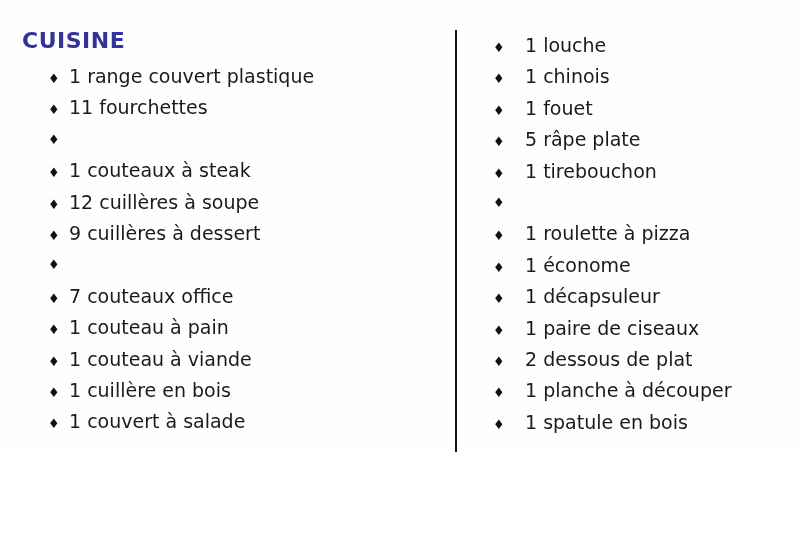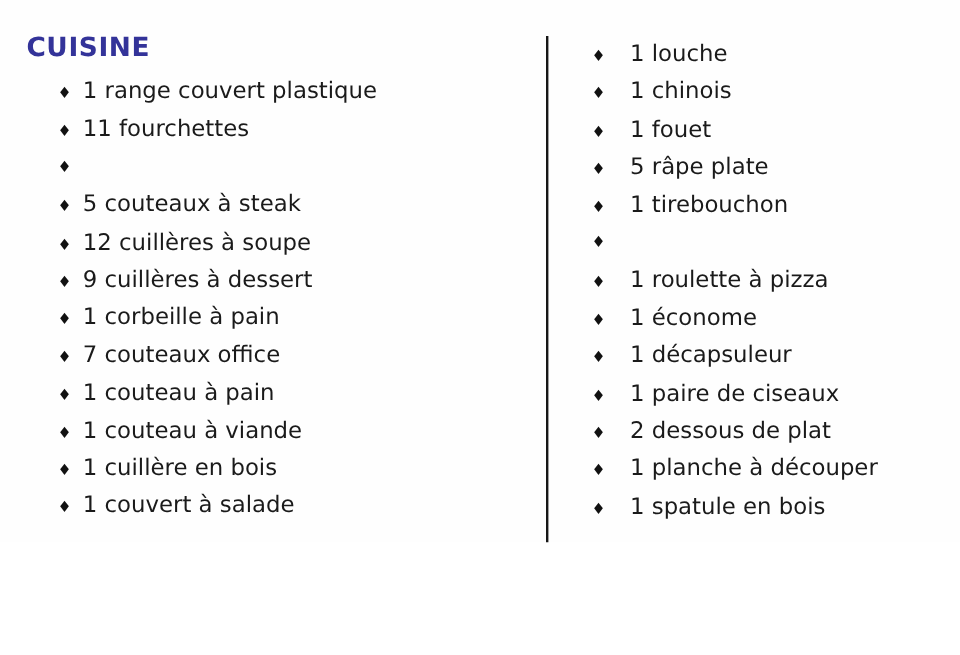--- a/index.html
+++ b/index.html
@@ -94,36 +94,35 @@
         <span class="bullet">♦</span>
         <span class="item-text">11 fourchettes</span>
       </li>
 
       <li class="item">
         <span class="bullet">♦</span>
       </li>
 
       <li class="item">
         <span class="bullet">♦</span>
-        <span class="item-text">5 couteaux à steak</span>
+        <span class="item-text">1 couteaux à steak</span>
       </li>
 
       <li class="item">
         <span class="bullet">♦</span>
         <span class="item-text">12 cuillères à soupe</span>
       </li>
 
       <li class="item">
         <span class="bullet">♦</span>
         <span class="item-text">9 cuillères à dessert</span>
       </li>
 
       <li class="item">
         <span class="bullet">♦</span>
-        <span class="item-text">1 corbeille à pain</span>
       </li>
 
       <li class="item">
         <span class="bullet">♦</span>
         <span class="item-text">7 couteaux office</span>
       </li>
 
       <li class="item">
         <span class="bullet">♦</span>
         <span class="item-text">1 couteau à pain</span>

